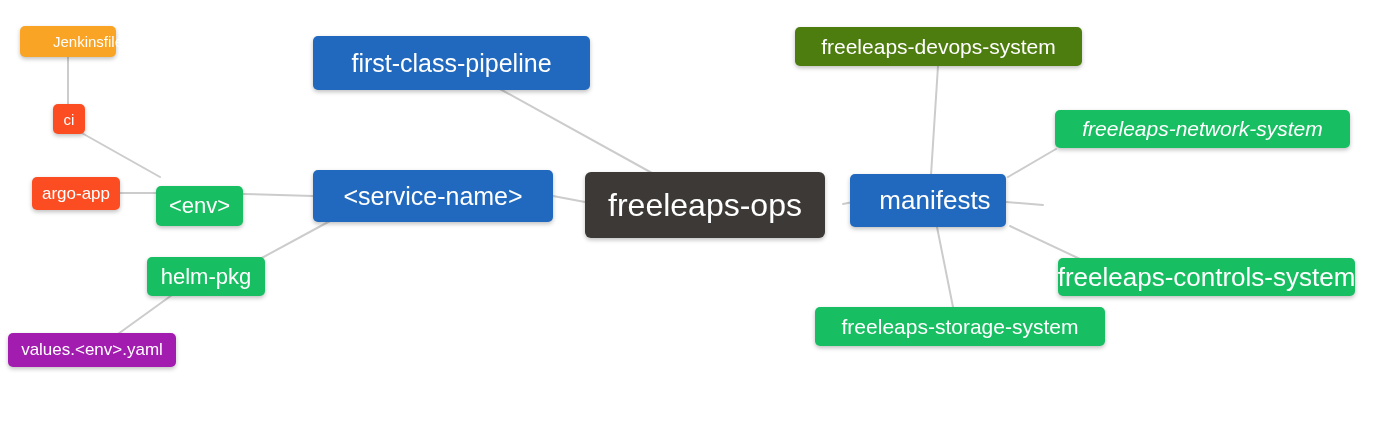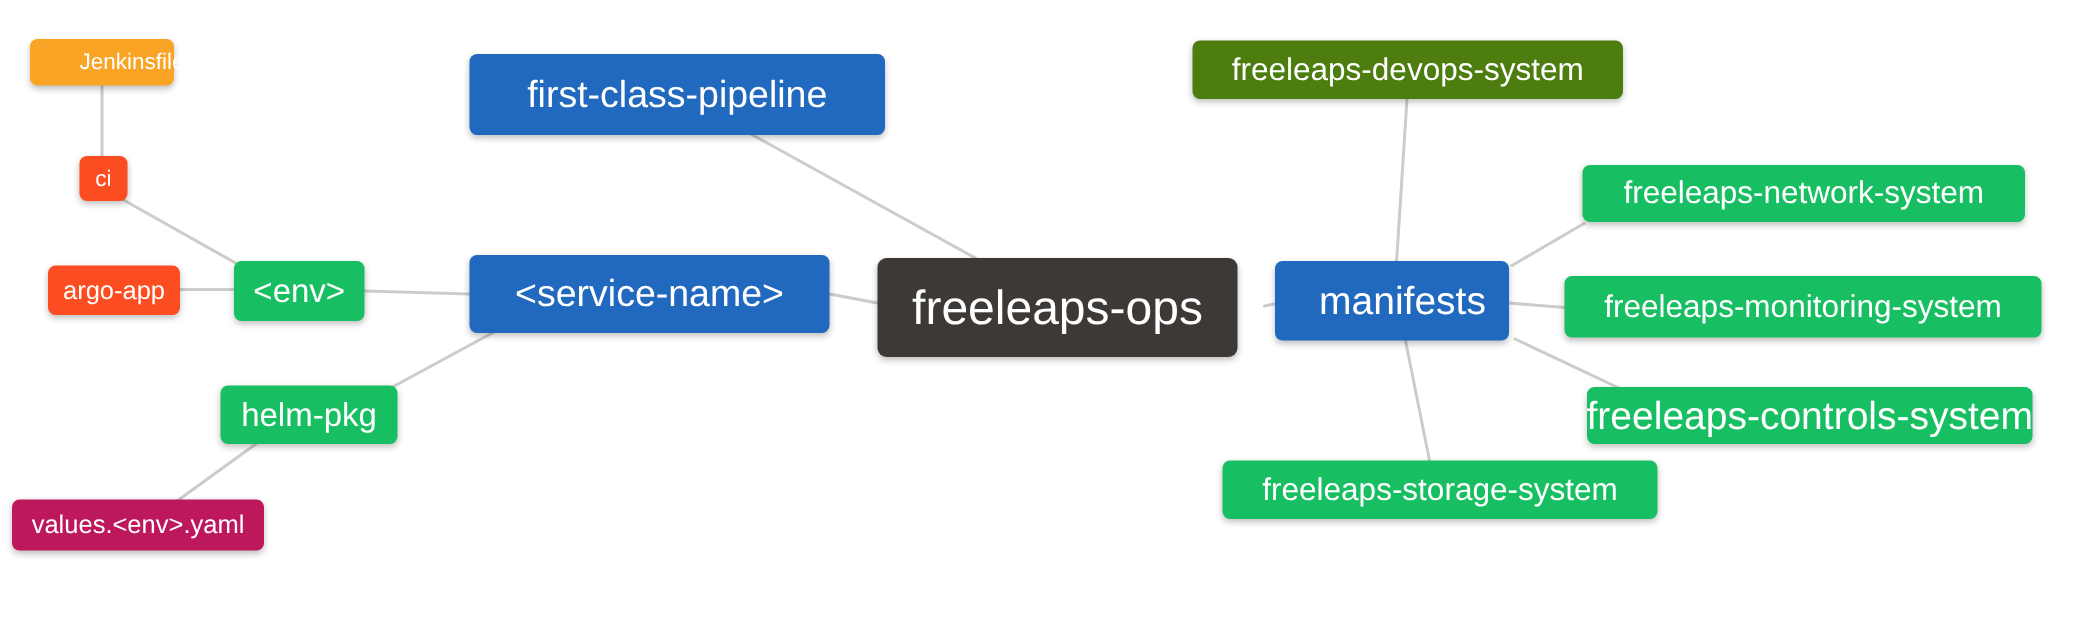--- a/index.html
+++ b/index.html
@@ -75,26 +75,25 @@
     <line x1="938" y1="66" x2="931" y2="175" style="stroke: rgb(204, 204, 204);"></line>
     <line x1="1008" y1="177" x2="1056" y2="149" style="stroke: rgb(204, 204, 204);"></line>
     <line x1="1006" y1="202" x2="1043" y2="205" style="stroke: rgb(204, 204, 204);"></line>
     <line x1="1010" y1="226" x2="1080" y2="259" style="stroke: rgb(204, 204, 204);"></line>
     <line x1="937" y1="227" x2="953" y2="307" style="stroke: rgb(204, 204, 204);"></line>
   </svg>
 
   <div class="node n-jenkinsfile" style="background: rgb(249, 164, 36); padding-left: 46px;">Jenkinsfile</div>
   <div class="node n-ci" style="background: rgb(251, 77, 33);">ci</div>
   <div class="node n-argo-app" style="background: rgb(251, 77, 33);">argo-app</div>
-  <div class="node n-env" style="background: rgb(24, 191, 98);">&lt;env&gt;</div>
+  <div class="node n-env" style="background: rgb(24, 191, 98); margin-top: 12px;">&lt;env&gt;</div>
   <div class="node n-helm-pkg" style="background: rgb(24, 191, 98);">helm-pkg</div>
-  <div class="node n-values" style="background: #be185d; text-align: center;">values.&lt;env&gt;.yaml</div>
+  <div class="node n-values" style="background: #a21caf; text-align: center;">values.&lt;env&gt;.yaml</div>
   <div class="node n-fcp" style="background: rgb(33, 105, 190);">first-class-pipeline</div>
   <div class="node n-service-name" style="background: rgb(33, 105, 190);">&lt;service-name&gt;</div>
   <div class="node n-ops" style="background: rgb(61, 57, 54);">freeleaps-ops</div>
   <div class="node n-manifests" style="background: rgb(33, 105, 190); padding-left: 20px;">manifests</div>
   <div class="node n-devops" style="background: #4d7c0f;">freeleaps-devops-system</div>
-  <div class="node n-network" style="background: rgb(24, 191, 98);">freeleaps-network-system</div>
-  <div class="node n-monitoring" style="background: rgb(24, 191, 98);">freeleaps-monitoring-system</div>
+  <div class="node n-network" style="background: rgb(24, 191, 98); font-style: italic;">freeleaps-network-system</div>
   <div class="node n-controls" style="background: rgb(24, 191, 98);">freeleaps-controls-system</div>
   <div class="node n-storage" style="background: rgb(24, 191, 98);">freeleaps-storage-system</div>
 
 </div>
 
 </body></html>

